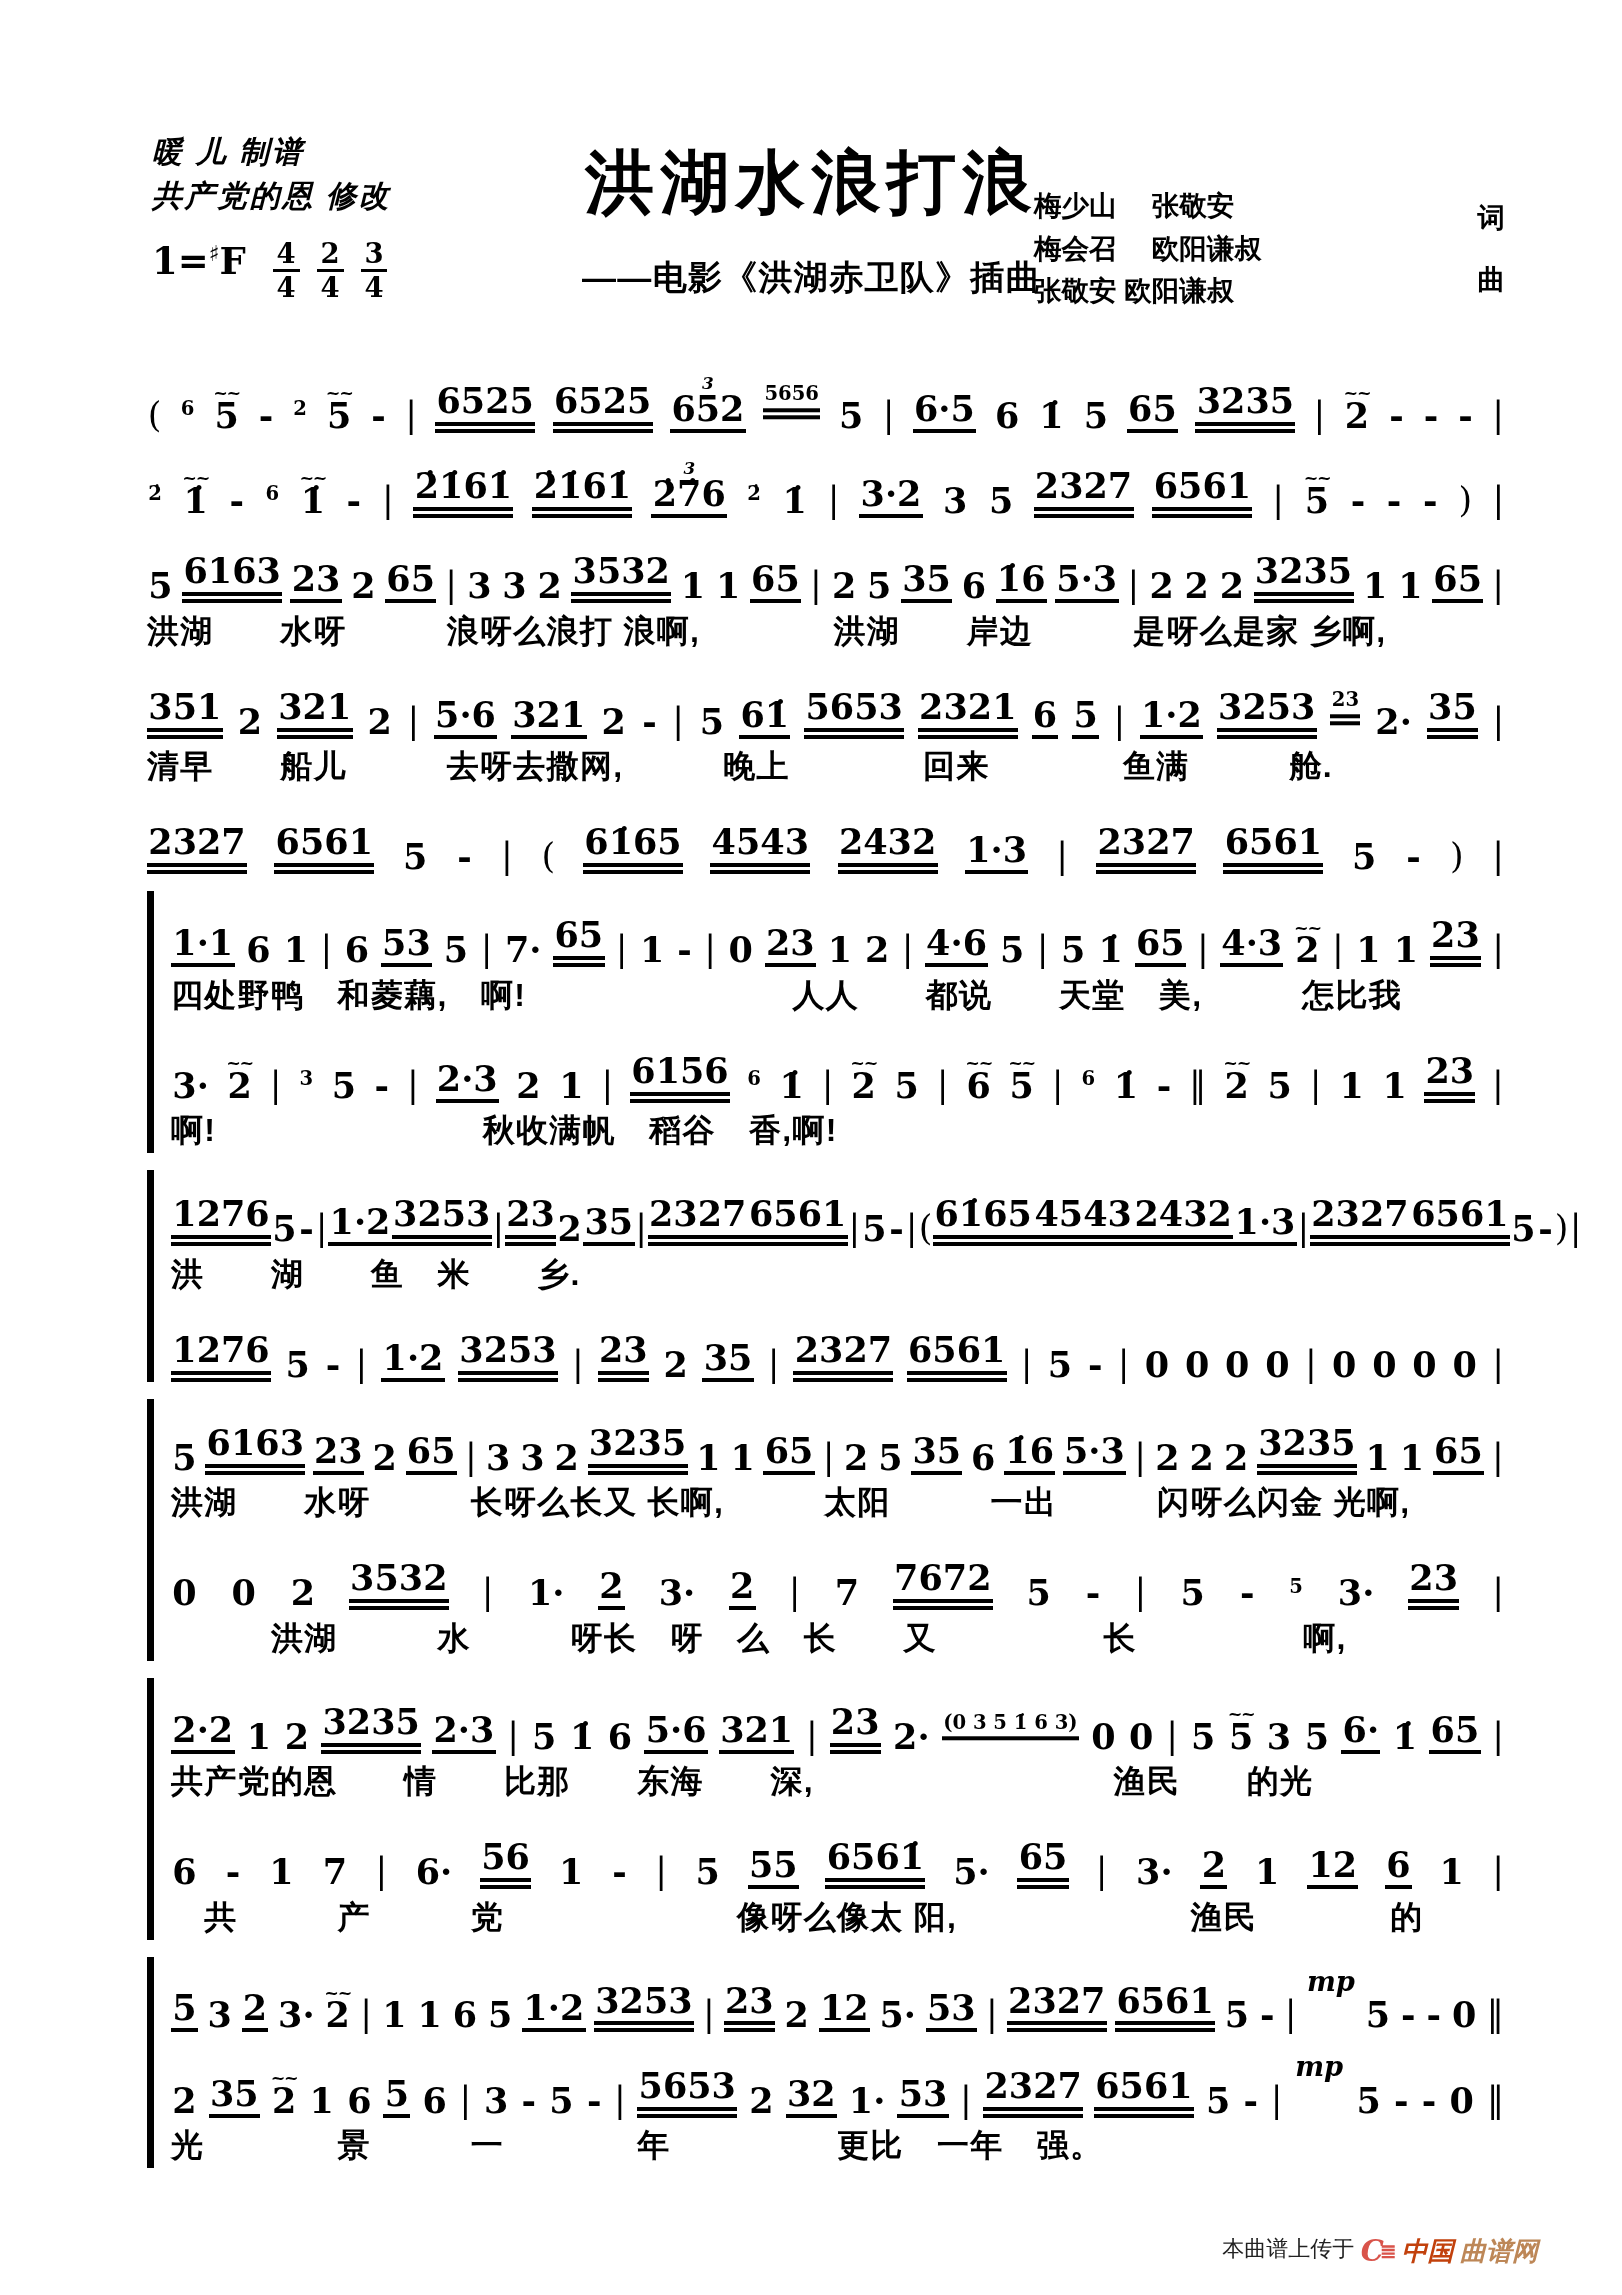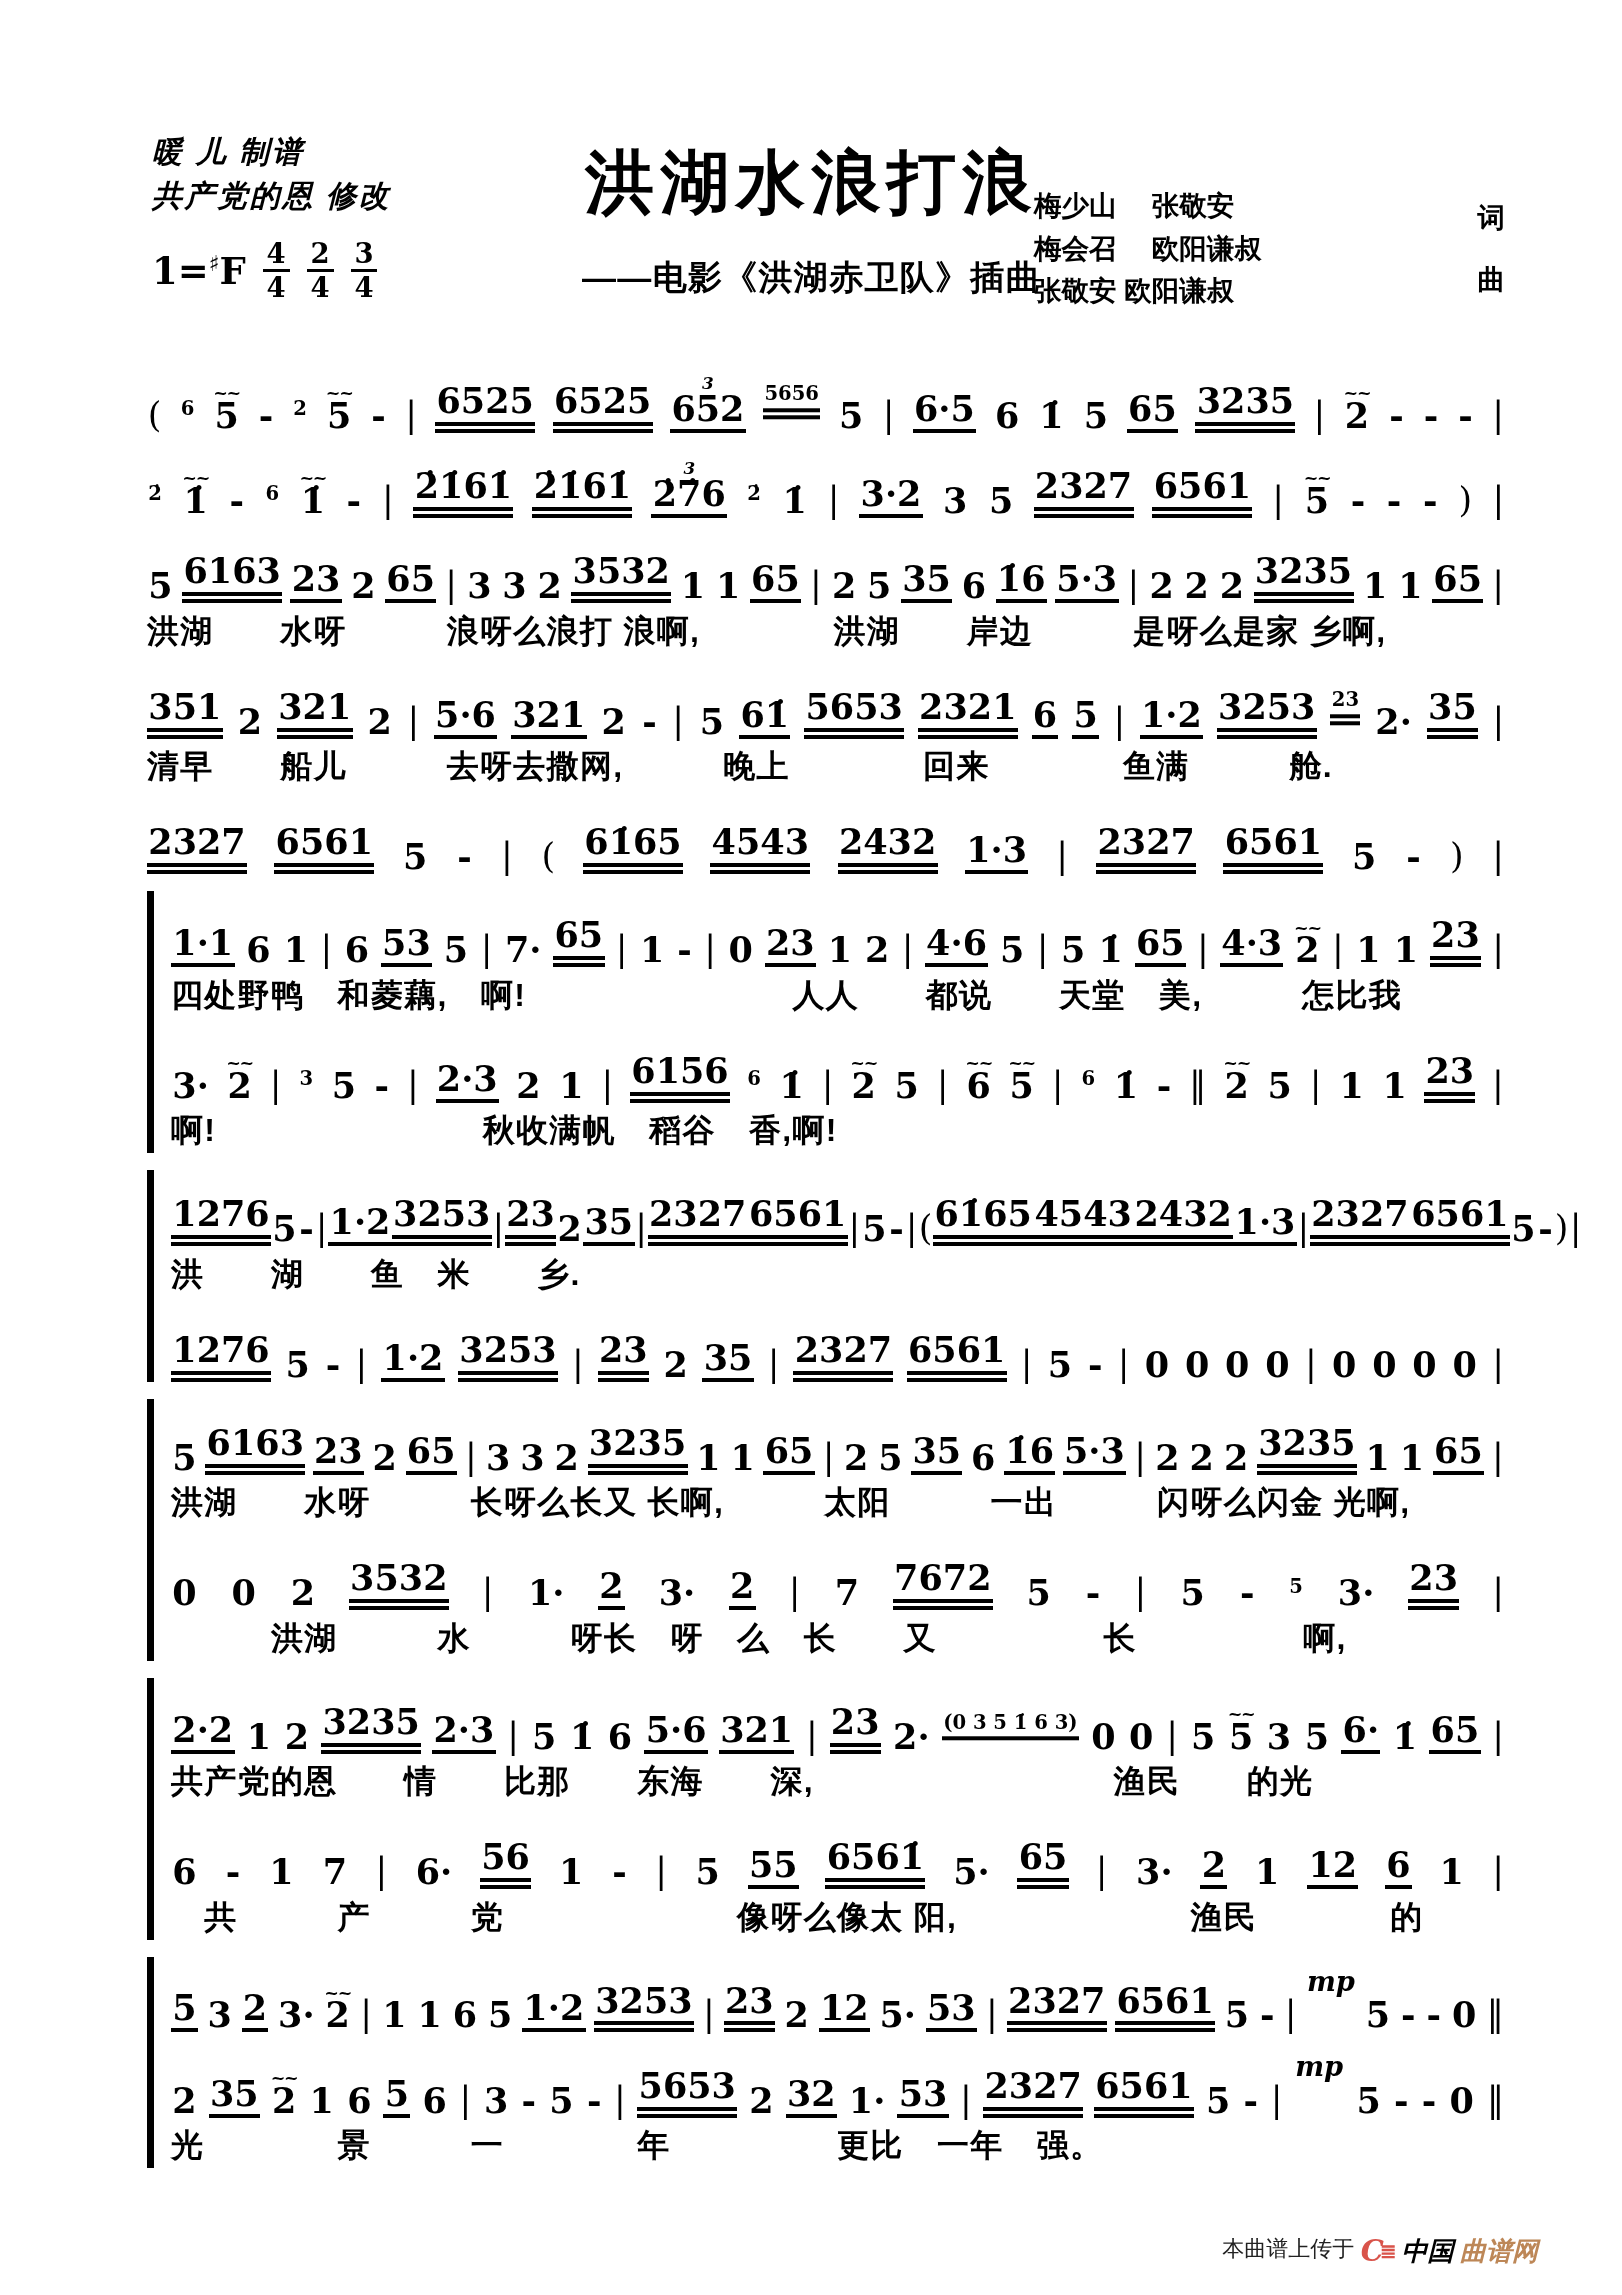--- a/index.html
+++ b/index.html
@@ -4,21 +4,21 @@
 <style>
   html,body{margin:0;padding:0;background:#888;}
   .page{
     width:1623px;height:2295px;position:relative;margin:0 auto;
     background:#fff;color:#000;overflow:hidden;
     font-family:"Liberation Sans", sans-serif;
   }
   
   .top-left{position:absolute;left:152px;top:130px;font-weight:bold;}
   .top-left .arr{font-size:30px;line-height:1.45;font-style:italic;letter-spacing:2.6px;}
-  .keyrow{margin-top:22px;font-style:normal;display:flex;align-items:center;gap:17px;
+  .keyrow{margin-top:22px;font-style:normal;display:flex;gap:27px;
           font-family:"DejaVu Serif", serif;}
   .keysig{font-size:37px;font-weight:bold;}
   .keysig .sharp{font-size:22px;vertical-align:super;}
   .fracs{display:inline-flex;gap:17px;}
   .frac{display:inline-flex;flex-direction:column;align-items:center;font-size:27.5px;
         font-weight:bold;line-height:1.05;}
   .frac .n{border-bottom:3.3px solid #000;padding:0 3.9px 1.3px 3.9px;}
   .frac .d{padding-top:1.3px;}
   .top-center{position:absolute;left:0;right:0;top:137px;text-align:center;}
   .title{font-size:69px;font-weight:bold;font-family:"DejaVu Serif", serif;letter-spacing:6.5px;}
@@ -55,21 +55,21 @@
   .seg.mp{font-style:italic;font-size:0.78em;transform:translateY(-1.35em);border:none;}
   .lyric-row{font-size:32px;font-weight:bold;margin-top:6.5px;white-space:pre;letter-spacing:1.3px;}
   
   .footer{position:absolute;right:85px;bottom:26px;font-size:22px;display:flex;
           align-items:flex-start;gap:6.5px;}
   .footer .pref{color:#222;}
   .logo{display:inline-flex;align-items:center;color:#d9534a;font-weight:bold;
         font-family:"DejaVu Serif", serif;}
   .logo .c{font-size:29px;font-style:italic;}
   .logo .lines{font-size:19.6px;letter-spacing:-1.3px;margin-left:-3.9px;}
-  .site-cn{color:#000000;font-weight:bold;font-style:italic;font-size:26px;
+  .site-cn{color:#c2410c;font-weight:bold;font-style:italic;font-size:26px;
            font-family:"DejaVu Serif", serif;}
   .site-net{color:#bd8757;font-weight:bold;font-style:italic;font-size:26px;}
 </style>
 </head>
 <body>
 
 <div class="page">
 
   <div class="top-left">
     <div class="arr">暖 儿  制谱</div>

